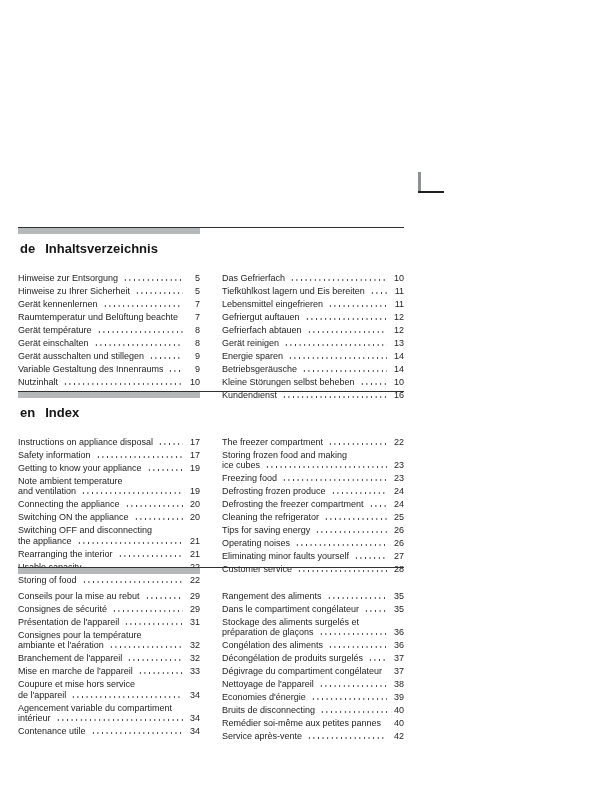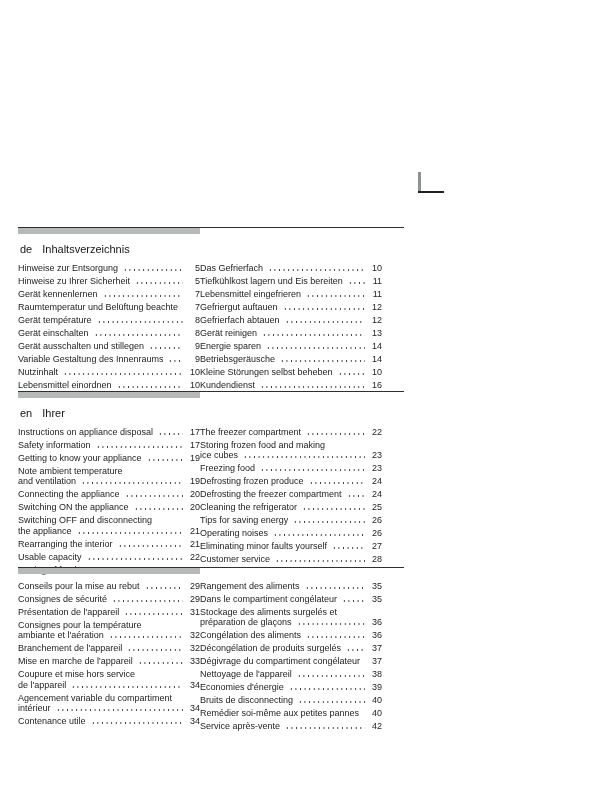--- a/index.html
+++ b/index.html
@@ -18,24 +18,24 @@
 
   
   .section { position: absolute; left: 18px; width: 386px; }
   #sec-de { top: 227px; }
   #sec-en { top: 391px; }
   #sec-fr { top: 567px; }
 
   .sec-rule { border-top: 1.7px solid #2c3031; height: 0; }
   .sec-bar  { width: 182px; height: 6px; background: #b5b9ba; }
 
-  .sec-head { margin: 8px 0 0 2px; font-size: 11px; line-height: 14px; font-weight: normal; color: #141414; }
+  .sec-head { margin: 8px 0 0 2px; font-size: 13px; line-height: 14px; font-weight: bold; color: #141414; }
   .sec-lang { margin-right: 10px; }
 
-  .cols { display: flex; margin-top: 7px; }
+  .cols { display: flex; gap: 22px; margin-top: 17px; }
   .toc-col { width: 182px; }
 
   .toc-entry { margin-bottom: 2.6px; font-size: 9px; line-height: 10.4px; color: #232323; }
   .toc-main { display: flex; }
   .toc-text { flex: 0 1 auto; white-space: nowrap; overflow: hidden; }
   .leader {
     flex: 1 1 auto; min-width: 0;
     margin: 0 3px 0 5px;
     background-image: radial-gradient(0.9px 0.9px at 2.3px 7.6px, #3a3a3a 98%, rgba(0,0,0,0) 100%);
     background-size: 4.6px 10.4px;
@@ -202,21 +202,21 @@
             </div>
           </div>
         </div>
     </div>
   </div>
 
   <div class="section" id="sec-en">
     <div class="sec-rule"></div>
     <div class="sec-bar"></div>
     <h2 class="sec-head">
-      <span class="sec-lang">en</span><span class="sec-title">Ihrer</span>
+      <span class="sec-lang">en</span><span class="sec-title">Index</span>
     </h2>
     <div class="cols">
       <div class="toc-col">
           <div class="toc-entry">
             <div class="toc-line toc-main">
               <span class="toc-text">Instructions on appliance disposal</span>
               <span class="leader"></span>
               <span class="toc-page">17</span>
             </div>
           </div>

